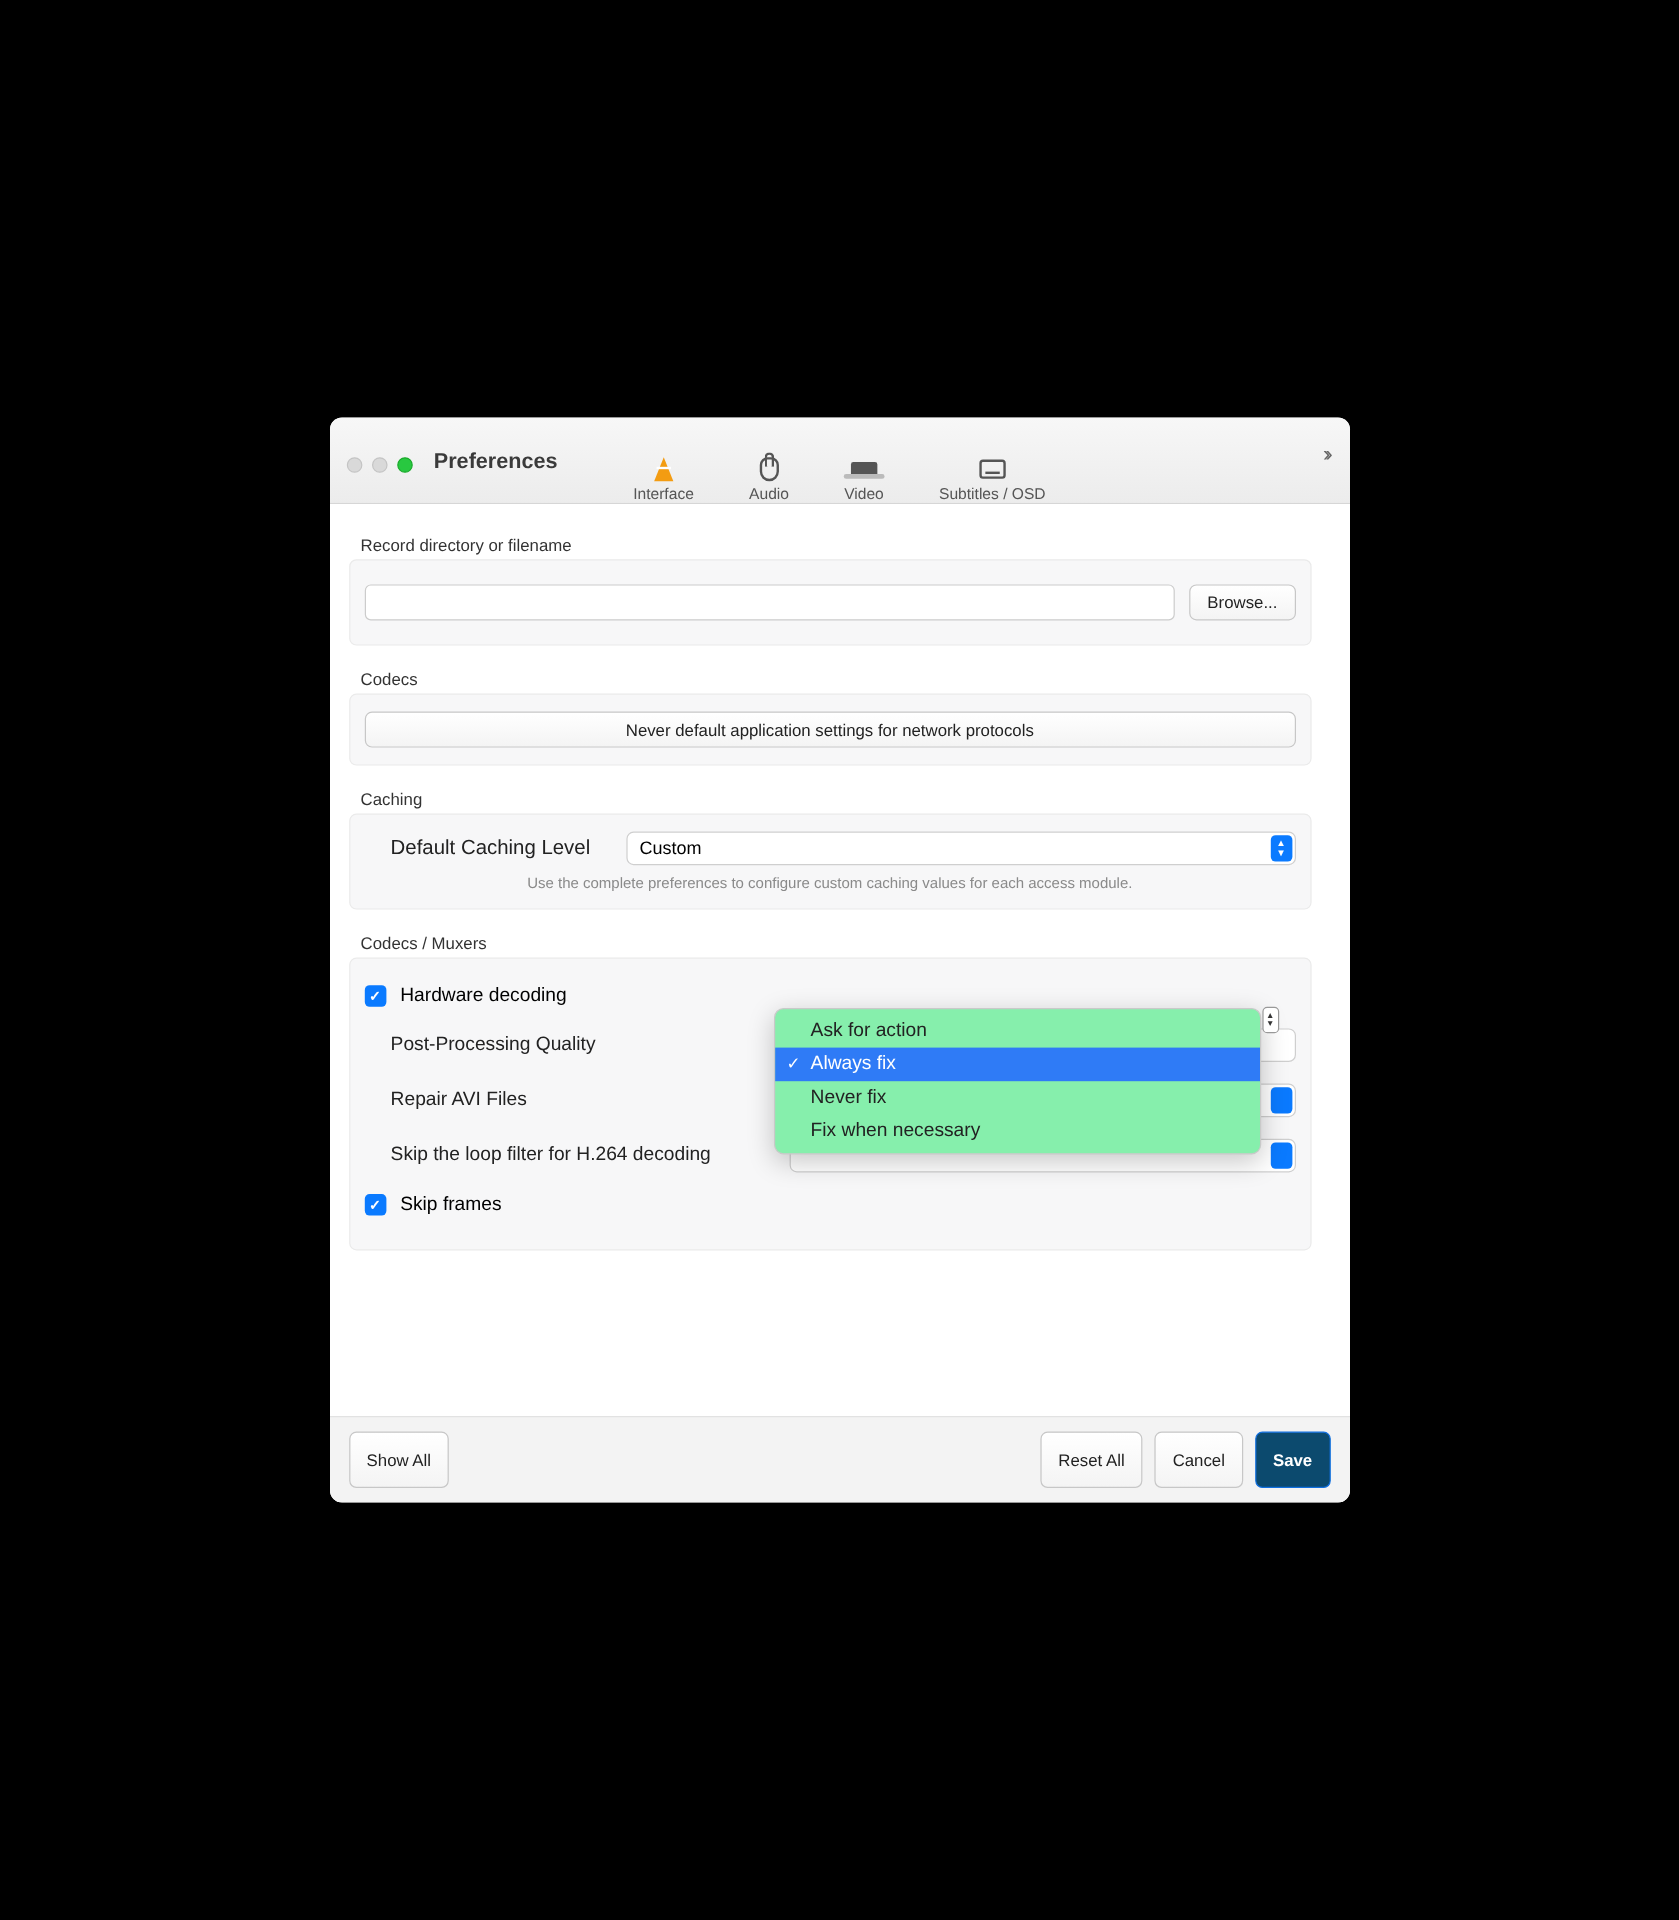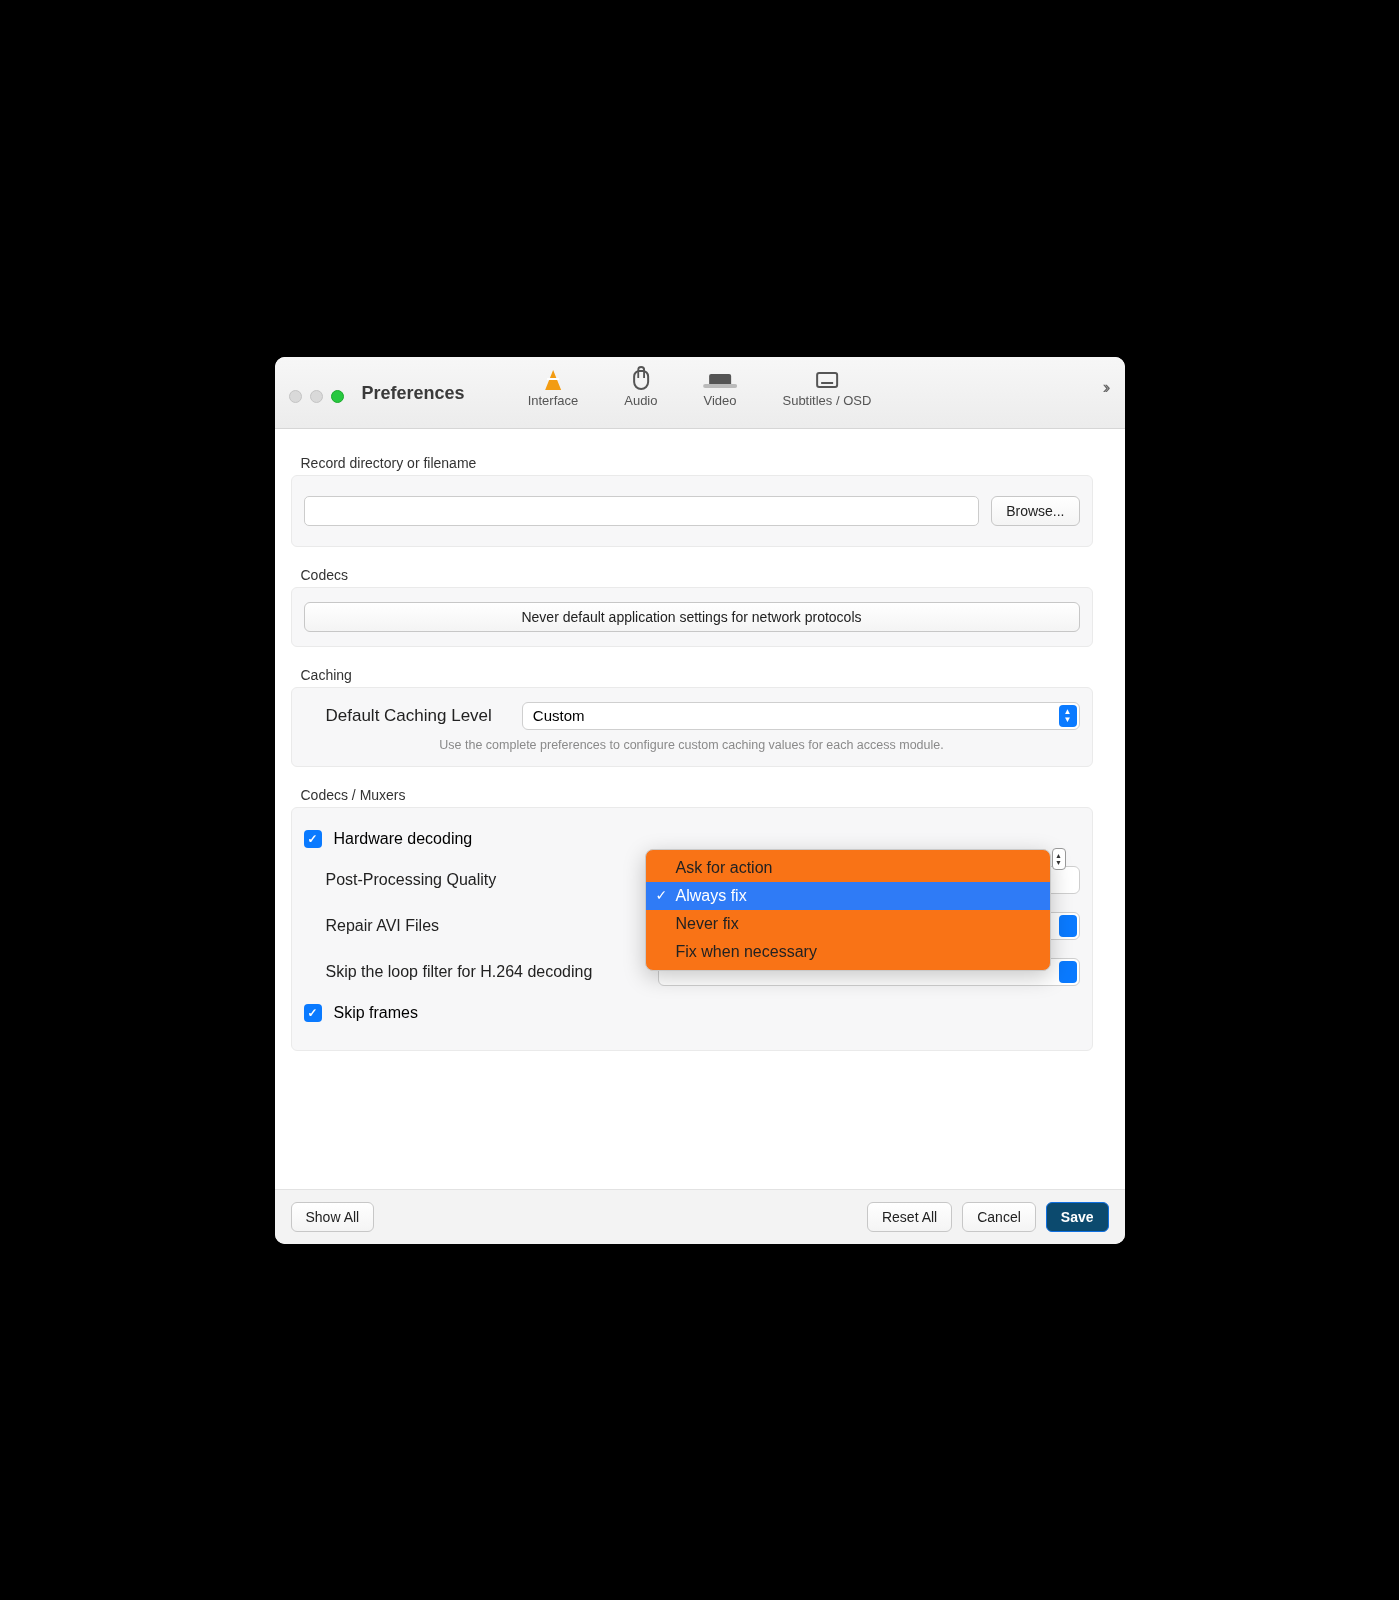--- a/index.html
+++ b/index.html
@@ -31,21 +31,21 @@
     position: relative;
   }
   .traffic { display:flex; gap:8px; align-items:center; margin-right:18px; }
   .dot { width:13px; height:13px; border-radius:50%; }
   .dot.red   { background:#d9d9d9; border:0.5px solid #c4c4c4; }
   .dot.yellow{ background:#d9d9d9; border:0.5px solid #c4c4c4; }
   .dot.green { background:#28c840; border:0.5px solid #1aab2b; }
   .title { font-weight:700; font-size:18px; color:#3a3a3a; margin-top:-6px;}
   .toolbar-icons {
     position:absolute; left:50%; transform:translateX(-50%);
-    bottom:20px; display:flex; gap:46px;
+    bottom:0; display:flex; gap:46px;
   }
   .tool-btn { display:flex; flex-direction:column; align-items:center; gap:2px; cursor:default; }
   .tool-btn .icon { width:30px; height:22px; display:flex; align-items:center; justify-content:center;}
   .tool-btn .lbl { font-size:13px; color:#555; }
   .chevrons { position:absolute; right:18px; top:20px; font-size:18px; color:#666; letter-spacing:-4px;}
   .cone {
     width:0;height:0;border-left:8px solid transparent;border-right:8px solid transparent;
     border-bottom:20px solid #f39c12;position:relative;
   }
   .cone::after{content:"";position:absolute;left:-6px;top:8px;width:12px;height:2px;background:#fff;}
@@ -100,41 +100,41 @@
     display:flex; align-items:center; justify-content:center; color:#fff;
     font-size:12px; font-weight:700;
   }
   .codec-select-placeholder{
     flex:1; height:28px; border:1px solid #cfcfcf; border-radius:6px;
     background:#fff; position:relative;
   }
   .codec-select-placeholder .stepper{right:2px;top:2px;bottom:2px;position:absolute;width:18px;background:#0a7aff;border-radius:4px;}
   .dropdown-popover {
     position:absolute; left:370px; top:420px; width:406px;
-    background:#f97316; border:1px solid #c9c9c9; border-radius:8px;
+    background:#86efac; border:1px solid #c9c9c9; border-radius:8px;
     box-shadow:0 6px 22px rgba(0,0,0,0.22); padding:4px 0; z-index:20;
   }
   .dropdown-popover .opt {
     padding:5px 16px 5px 30px; font-size:16px; color:#222; position:relative;
   }
   .dropdown-popover .opt.selected {
     background:#2f7bf6; color:#fff;
   }
   .dropdown-popover .opt.selected::before{
     content:"✓"; position:absolute; left:10px; top:5px; font-size:14px;
   }
   .popover-stepper{
     position:absolute; right:-16px; top:-2px; 
   }
   .footer {
     background:#f3f3f3; border-top:1px solid #e2e2e2;
     padding:12px 16px; display:flex; align-items:center;
   }
   .footer .spacer{flex:1;}
-  .footer .btn { height:30px; }
+  .footer .btn { height:47px; }
   .footer .primary{
     background:#0c4a6e;border-color:#0f6fe0;color:#fff;font-weight:700;
   }
   .footer .btn + .btn { margin-left:10px; }
 </style>
 </head>
 <body>
 
 <div class="window">
 

